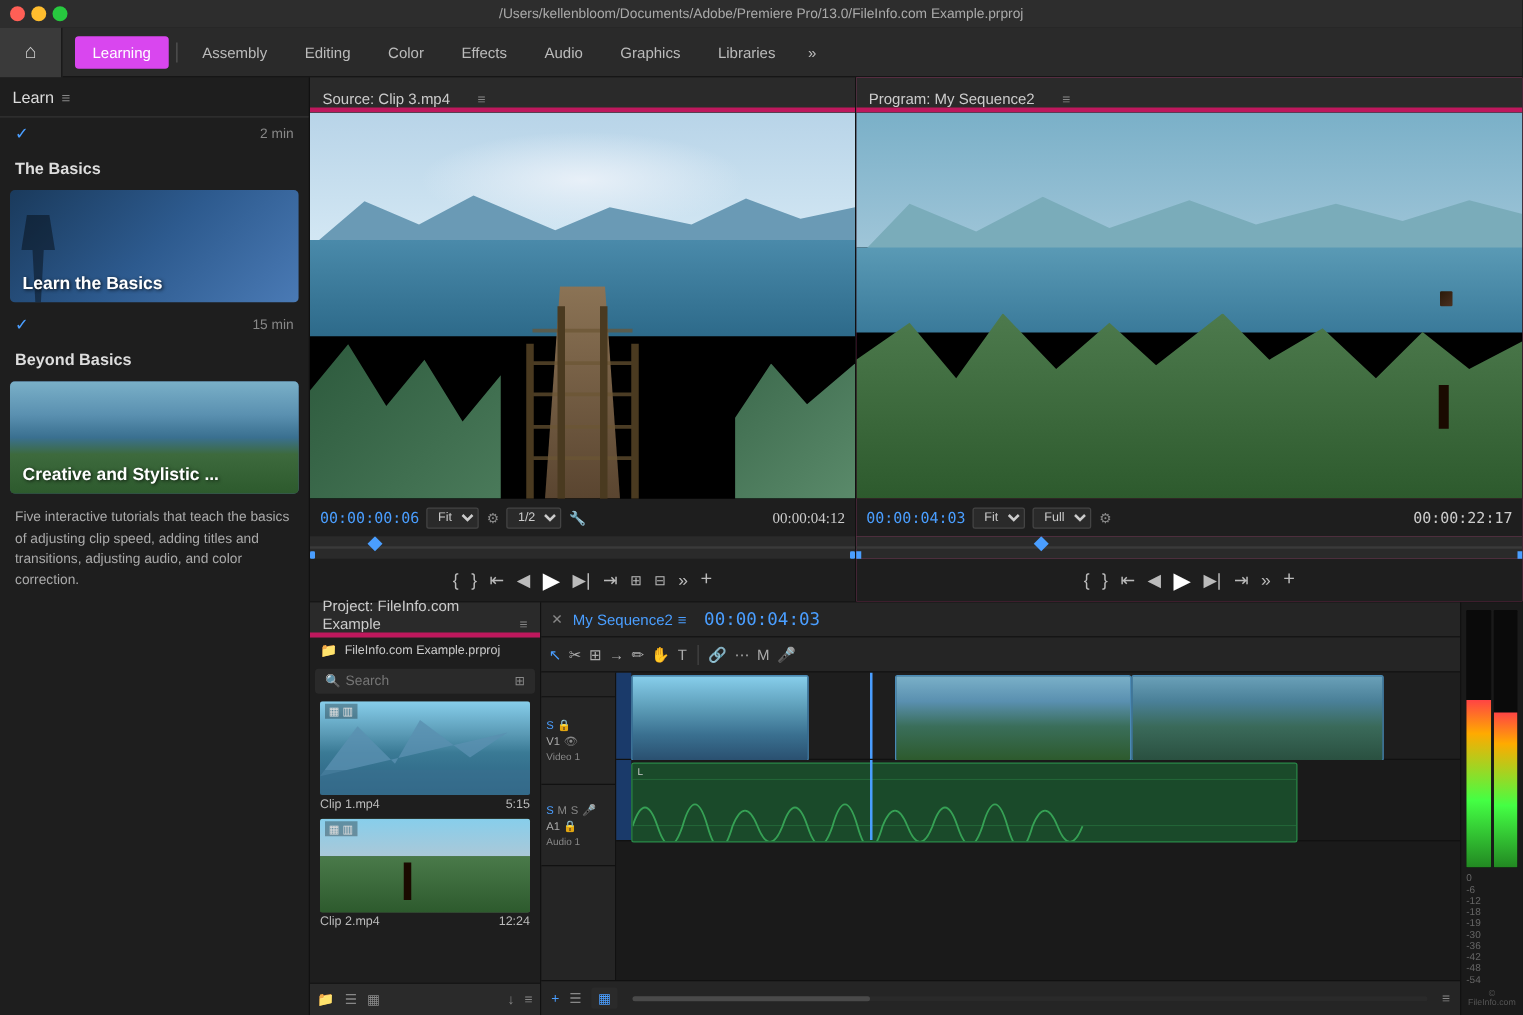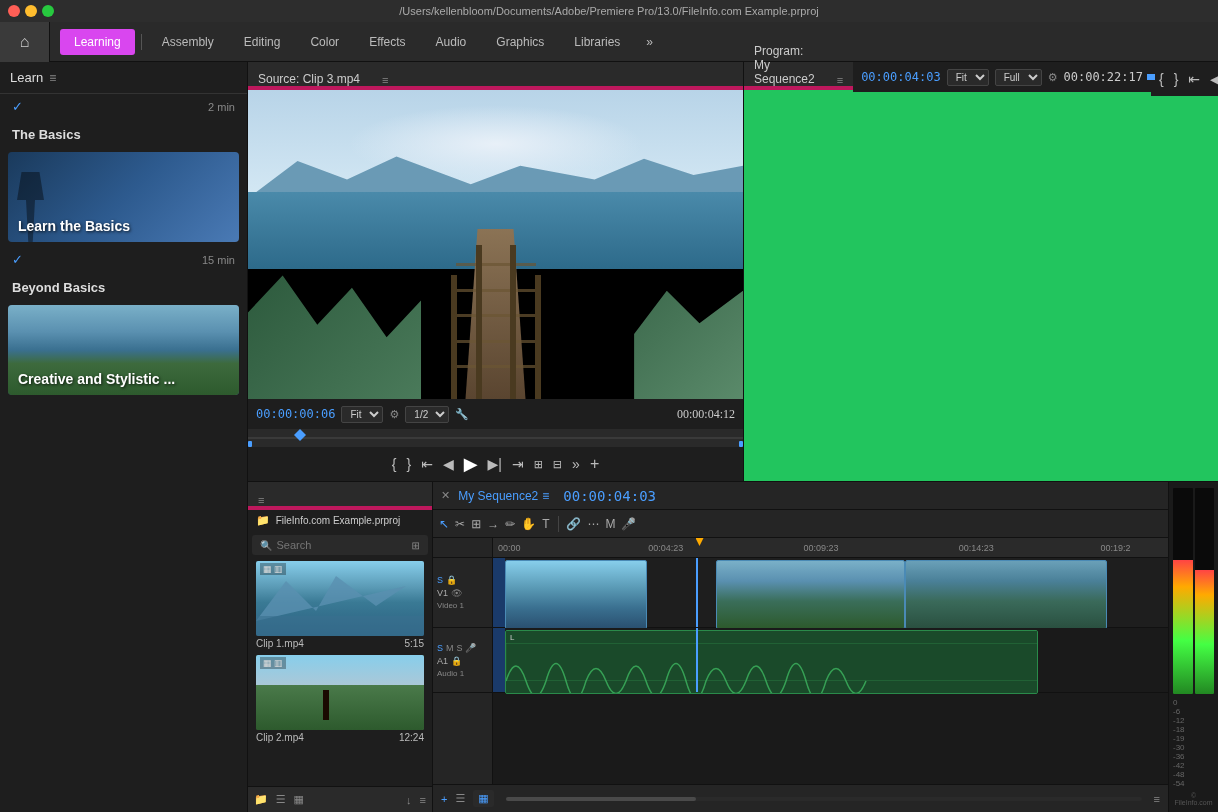--- a/index.html
+++ b/index.html
@@ -248,23 +248,24 @@
       font-size: 14px;
       cursor: pointer;
     }
     .transport-btn.play-btn {
       font-size: 18px;
       color: #fff;
     }
 
     
     .program-monitor {
-      width: 474px;
-      background: #22c55e;
-      display: flex;
+      width: 533px;
+      background: #ec4899;
+      display: flex;
+      flex-direction: column;
       flex-shrink: 0;
     }
 
     
     .bottom-panels {
       display: flex;
       flex: 1;
     }
 
     
@@ -629,20 +630,21 @@
 
     <div class="section-title">Beyond Basics</div>
 
     <div class="tutorial-card" style="background:linear-gradient(135deg,#2a3a5a,#4a6a8a);">
       <div style="position:absolute;top:0;left:0;right:0;bottom:0;">
         <div style="width:100%;height:100%;background:linear-gradient(180deg,#7ab0c8 0%,#5a90b0 30%,#3a7090 50%,#3d6a3d 65%,#2d5a2d 100%);"></div>
       </div>
       <div class="card-title">Creative and Stylistic ...</div>
     </div>
 
+    <div class="card-desc">Five interactive tutorials that teach the basics of adjusting clip speed, adding titles and transitions, adjusting audio, and color correction.</div>
 
   </div>
 
   <div class="right-area">
 
     <div class="top-panels">
 
       <div class="source-monitor">
         <div class="panel-header">
           <span class="panel-title">Source: Clip 3.mp4</span>
@@ -772,20 +774,21 @@
           <span class="transport-btn">»</span>
           <span class="transport-btn" style="font-size:16px;">+</span>
         </div>
       </div>
     </div>
 
     <div class="bottom-panels">
 
       <div class="project-panel">
         <div class="panel-header">
+          <span class="panel-title">Project: FileInfo.com Example</span>
           <span class="panel-menu">≡</span>
         </div>
         <div class="project-content">
           <div class="project-file-row">
             <span class="folder-icon">📁</span>
             <span style="font-size:10px;color:#ccc;overflow:hidden;text-overflow:ellipsis;white-space:nowrap;">FileInfo.com Example.prproj</span>
           </div>
           <div class="search-bar">
             <span style="color:#888;font-size:10px;margin-right:4px;">🔍</span>
             <input type="text" style="background: transparent; border: none; color: rgb(204, 204, 204); font-size: 11px; outline: none; width: 100%;" placeholder="Search">
@@ -898,29 +901,20 @@
                 <span style="font-size:9px;color:#888;">🔒</span>
               </div>
               <div style="font-size:8px;color:#888;">
                 <span>Audio 1</span>
               </div>
             </div>
           </div>
 
           <div class="track-contents-col">
 
-            <div class="timeline-ruler">
-              <span class="ruler-label" style="left:5px;">00:00</span>
-              <span class="ruler-label" style="left:23%;">00:04:23</span>
-              <span class="ruler-label" style="left:46%;">00:09:23</span>
-              <span class="ruler-label" style="left:69%;">00:14:23</span>
-              <span class="ruler-label" style="left:90%;">00:19:2</span>
-
-              <div style="position:absolute;top:0;left:30%;width:8px;height:8px;background:#ffaa00;clip-path:polygon(50% 100%,0 0,100% 0);"></div>
-            </div>
 
             <div class="video-track-content" style="position:relative;background:#1e1e1e;border-bottom:1px solid #111;">
 
               <div style="position:absolute;left:0;top:0;width:12px;height:100%;background:#1a3a6a;"></div>
 
               <div class="clip-block video-clip" style="left:12px;width:21%;top:2px;bottom:2px;">
                 <div style="width:100%;height:100%;background:linear-gradient(180deg,#1a3a6a 0%,#2a5a8a 100%);overflow:hidden;position:relative;">
 
                   <div style="width:100%;height:100%;background:linear-gradient(180deg,#87ceeb 0%,#5a9ab5 40%,#3a7090 70%,#2a5070 100%);"></div>
                 </div>

